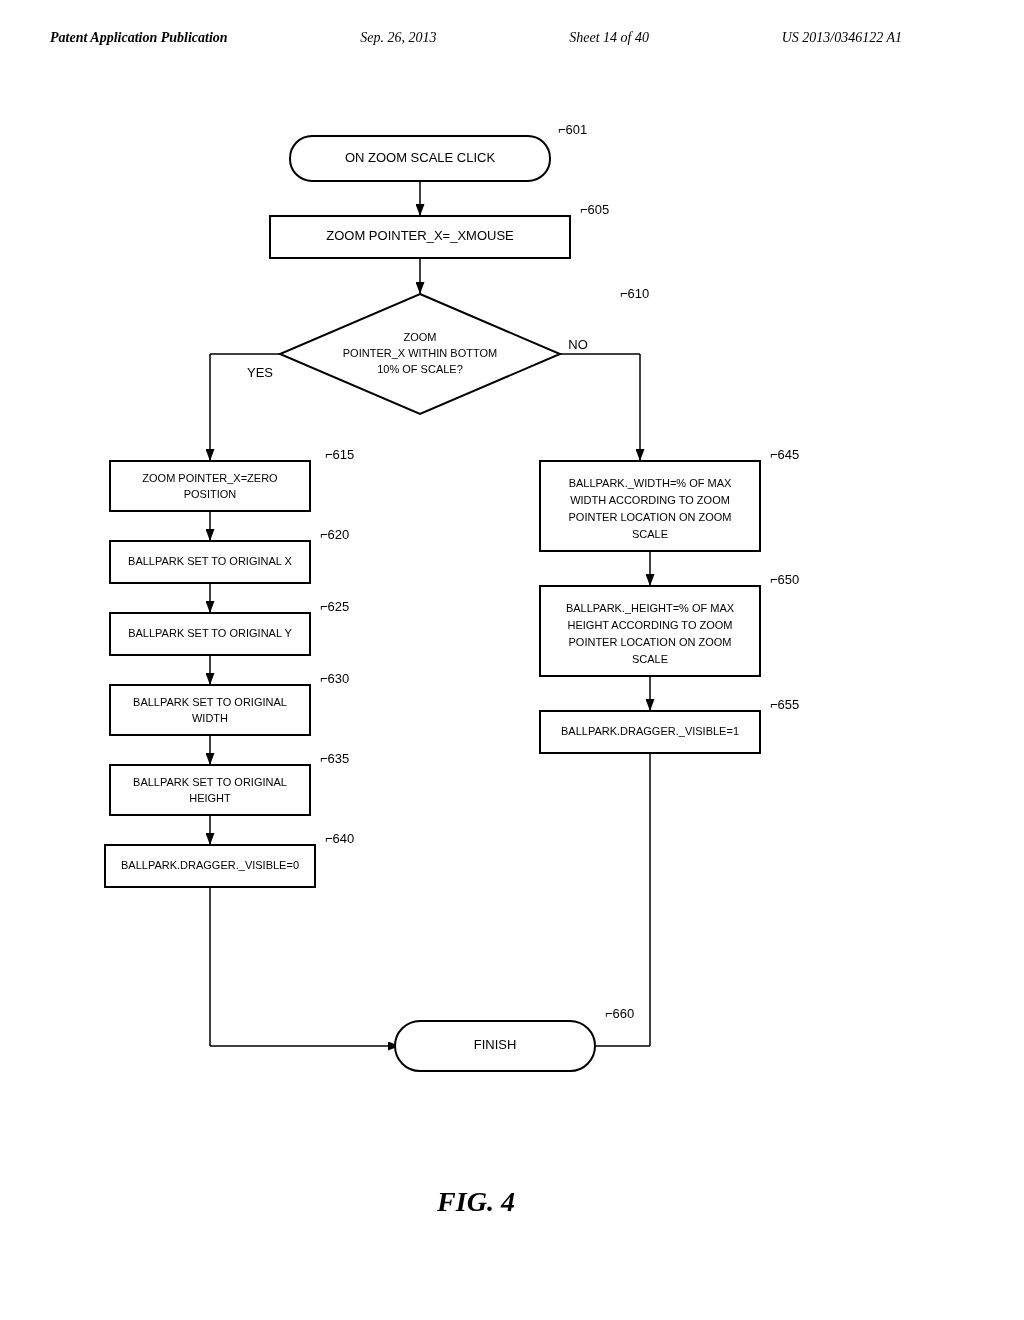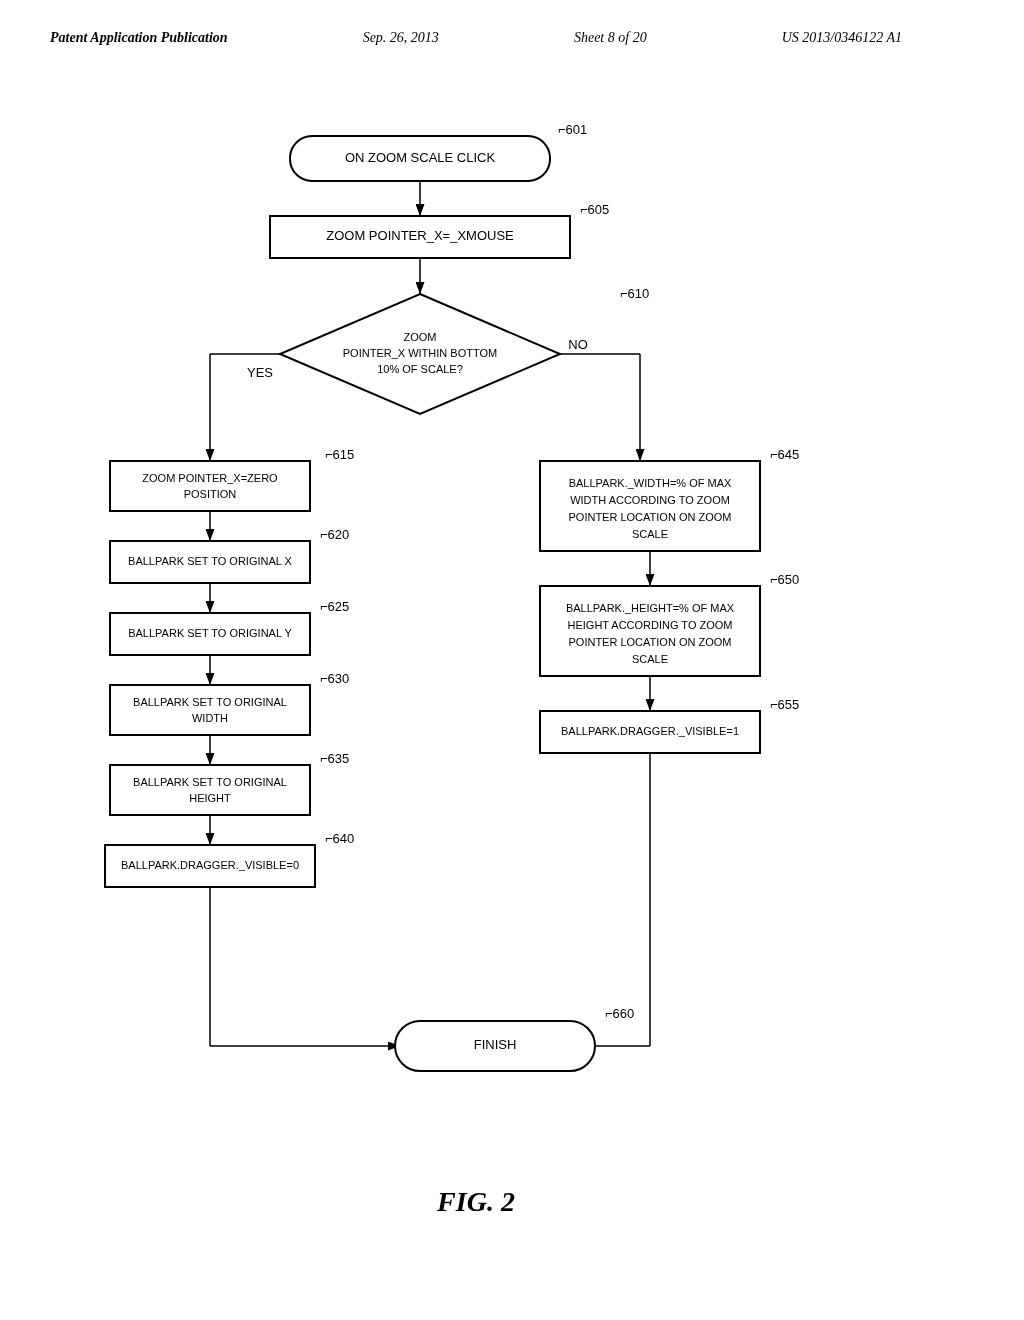--- a/index.html
+++ b/index.html
@@ -68,21 +68,21 @@
     .arrowhead { fill: #000; }
   </style>
 </head>
 <body>
 
 <div class="page">
 
   <div class="header">
     <span class="header-left">Patent Application Publication</span>
     <span class="header-center">Sep. 26, 2013</span>
-    <span class="header-center">Sheet 8 of 20</span>
+    <span class="header-center">Sheet 14 of 40</span>
     <span class="header-right">US 2013/0346122 A1</span>
   </div>
 
   <div class="flowchart-container">
     <svg class="flowchart-svg" width="860" height="1050" viewBox="0 0 860 1050">
       <defs>
         <marker id="arrowhead" markerWidth="8" markerHeight="6" refX="8" refY="3" orient="auto">
           <polygon points="0 0, 8 3, 0 6" class="arrowhead"></polygon>
         </marker>
       </defs>
@@ -207,15 +207,15 @@
       <g>
         <rect x="345" y="915" width="200" height="50" rx="25" ry="25" class="shape-rounded-rect"></rect>
         <text x="445" y="940" class="flow-text">FINISH</text>
         <text x="555" y="912" class="ref-text">⌐660</text>
       </g>
 
     </svg>
   </div>
 
   <div class="fig-caption">
-    <span>FIG. 2</span>
+    <span>FIG. 4</span>
   </div>
 </div>
 
 </body></html>

